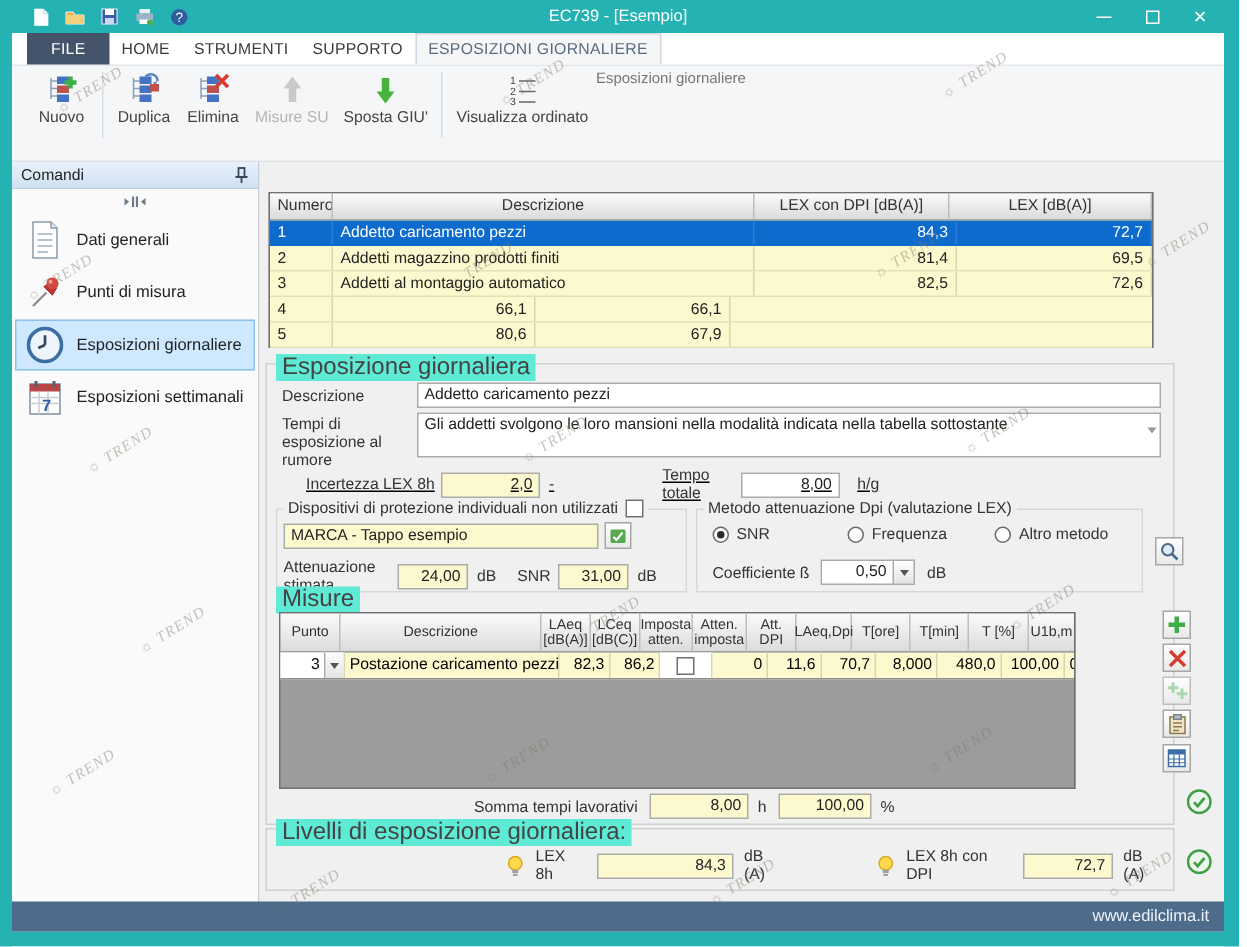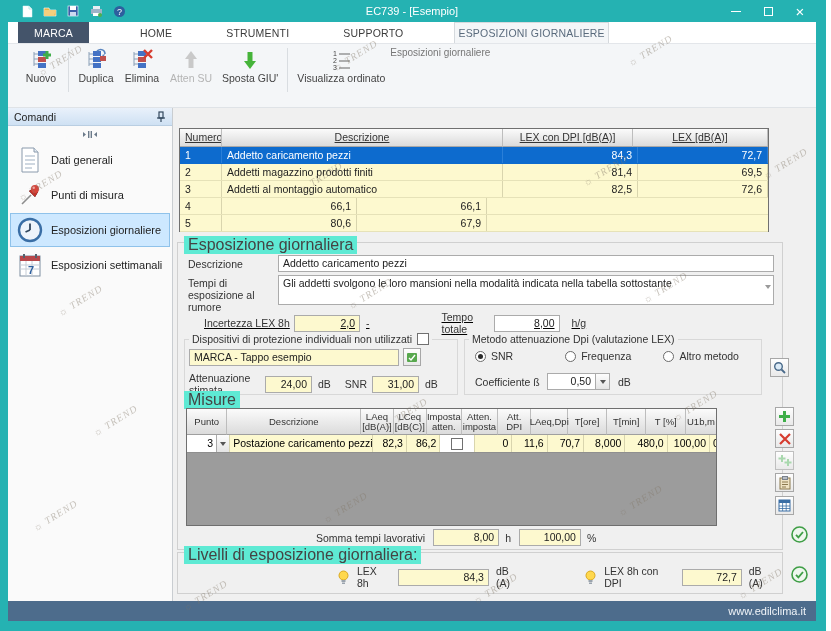--- a/index.html
+++ b/index.html
@@ -15,21 +15,21 @@
   .qi { width: 14px; height: 14px; display: inline-flex; align-items: center; justify-content: center; cursor: pointer; }
   .title { position: absolute; left: 0; right: 0; text-align: center; font-size: 11px; color: #fff; pointer-events: none; }
   .winctl { margin-left: auto; display: flex; align-items: center; height: 100%; }
   .wc { width: 32px; height: 100%; display: flex; align-items: center; justify-content: center; color: #fff; cursor: pointer; font-size: 13px; }
   .glyph-min { width: 10px; height: 1px; background: #fff; display: block; }
   .glyph-max { width: 9px; height: 9px; border: 1px solid #fff; display: block; }
 
   
   .tabbar { position: absolute; left: 0; top: 22px; width: 100%; height: 22px; background: #ffffff;
             display: flex; align-items: stretch; border-bottom: 1px solid #e3e6ea; }
-  .tab { padding: 0 3px; display: flex; align-items: center; font-size: 10.5px; color: #3b3b3b; cursor: pointer; letter-spacing: .2px; margin-left: 48px; }
+  .tab { padding: 0 8px; display: flex; align-items: center; font-size: 10.5px; color: #3b3b3b; cursor: pointer; letter-spacing: .2px; }
   .tab-file { background: #44546a; color: #fff; padding: 0 16px; margin-left: 10px; }
   .tab-active { background: #f4f6f8; border: 1px solid #d5d9dd; border-bottom: none; color: #5a6b7d; }
 
   
   .ribbon { position: absolute; left: 0; top: 44px; width: 100%; height: 64px; background: #f4f6f8; border-bottom: 1px solid #dfe3e7; }
   .rgroup { position: absolute; left: 10px; top: 2px; height: 60px; display: flex; flex-direction: row; }
   .rbuttons { display: flex; align-items: stretch; height: 48px; }
   .rbtn { min-width: 46px; padding: 1px 5px; display: flex; flex-direction: column; align-items: center; justify-content: flex-start;
           font-size: 10.5px; color: #444; cursor: pointer; text-align: center; line-height: 11px; }
   .rbtn .ricon { height: 26px; display: flex; align-items: center; }
@@ -47,21 +47,21 @@
              font-size: 11px; color: #222; border: 1px solid transparent; }
   .sb-item.selected { background: #cde8ff; border: 1px solid #8fc2ea; }
   .sb-icon { width: 26px; display: flex; justify-content: center; }
 
   
   .content { position: absolute; left: 165px; top: 108px; width: 643px; height: 493px; background: #f0f0f0; }
 
   
   .exp-table { position: absolute; left: 6px; top: 20px; width: 590px; height: 104px; border: 1px solid #707070; background: #c8c8c8; }
   .t-row { display: flex; height: 17px; line-height: 16px; font-size: 10.5px; }
-  .t-head { height: 18px; background: linear-gradient(#fbfbfb, #d9d9d9); color: #333; text-decoration: underline; }
+  .t-head { height: 18px; background: linear-gradient(#fbfbfb, #d9d9d9); color: #333; }
   .t-head .t-cell { border-right: 1px solid #bdbdbd; border-bottom: 1px solid #a8a8a8; text-align: center; }
   .t-cell { padding: 0 5px; overflow: hidden; white-space: nowrap; }
   .c0 { width: 42px; } .c1 { flex: 1; } .c2 { width: 135px; } .c3 { width: 130px; }
   .t-data { background: #fdf9cf; color: #222; border-bottom: 1px solid #e6e2b8; }
   .t-data .t-cell { border-right: 1px solid #d9d5ae; }
   .t-data.selected { background: #0d6bce; color: #fff; border-bottom: 1px solid #0d6bce; }
   .t-data.selected .t-cell { border-right: 1px solid #2a7fd8; }
   .num { text-align: right; }
 
   
@@ -163,21 +163,21 @@
           <span class="glyph-min"></span>
         </span>
       <span class="wc">
           <span class="glyph-max"></span>
         </span>
       <span class="wc" style="font-size:15px;">×</span>
     </div>
   </div>
 
   <div class="tabbar">
-    <div class="tab tab-file">MARCA</div>
+    <div class="tab tab-file">FILE</div>
     <div class="tab">HOME</div>
     <div class="tab">STRUMENTI</div>
     <div class="tab">SUPPORTO</div>
     <div class="tab tab-active">ESPOSIZIONI GIORNALIERE</div>
   </div>
 
   <div class="ribbon">
     <div class="rgroup">
       <div class="rbuttons">
         <div class="rbtn">
@@ -218,21 +218,21 @@
               </svg>
           </span>
           <span class="rlabel">Elimina</span>
         </div>
         <div class="rbtn disabled">
           <span class="ricon">
             <svg width="20" height="24">
                 <path d="M10 3l6 8h-3.5v9h-5v-9H4z" fill="#c9c9c9"></path>
               </svg>
           </span>
-          <span class="rlabel">Atten SU</span>
+          <span class="rlabel">Misure SU</span>
         </div>
         <div class="rbtn">
           <span class="ricon">
             <svg width="20" height="24">
                 <path d="M10 21l-6-8h3.5V4h5v9H16z" fill="#46b43a"></path>
               </svg>
           </span>
           <span class="rlabel">Sposta GIU'</span>
         </div>
         <div class="rsep"></div>
@@ -374,21 +374,21 @@
           <span style="position:absolute; right:2px; bottom:2px;"><span class="arr-down" style="border-top-color:#9a9a9a;"></span></span>
         </span>
       </div>
 
       <div class="frow" style="left:26px; top:68px; width:586px;text-decoration:underline;">
         <span class="lbl" style="width:90px;">Incertezza LEX 8h</span>
         <span class="field yellow num" style="width:66px;">2,0</span>
         <span class="lbl" style="margin-left:6px;">-</span>
         <span class="lbl" style="margin-left:72px; width:52px;">Tempo totale</span>
         <span class="field num" style="width:66px;">8,00</span>
-        <span class="lbl" style="margin-left:0;padding-left:12px;">h/g</span>
+        <span class="lbl" style="margin-left:12px;">h/g</span>
       </div>
 
       <div class="subgroup" style="left:6px; top:96px; width:274px; height:56px;">
         <span class="sg-label" style="max-width:270px;">
           <span>Dispositivi di protezione individuali non utilizzati</span>
           <span class="checkbox"></span>
         </span>
         <div class="frow" style="left:4px; top:8px; width:264px;">
           <span class="field yellow" style="width:210px;">MARCA - Tappo esempio</span>
           <span class="tool-btn" style="position:static; margin-left:4px; width:18px; height:18px;">

